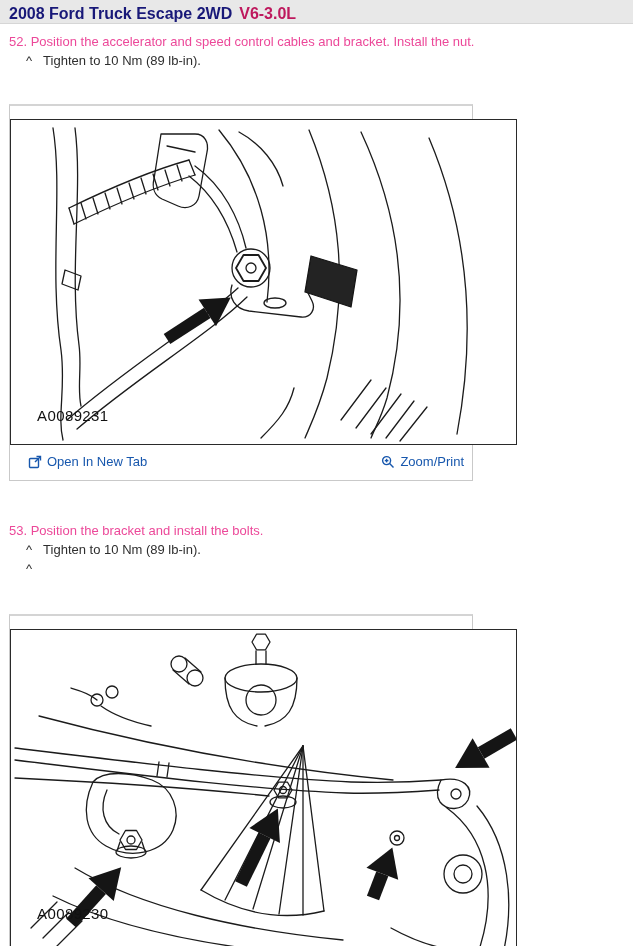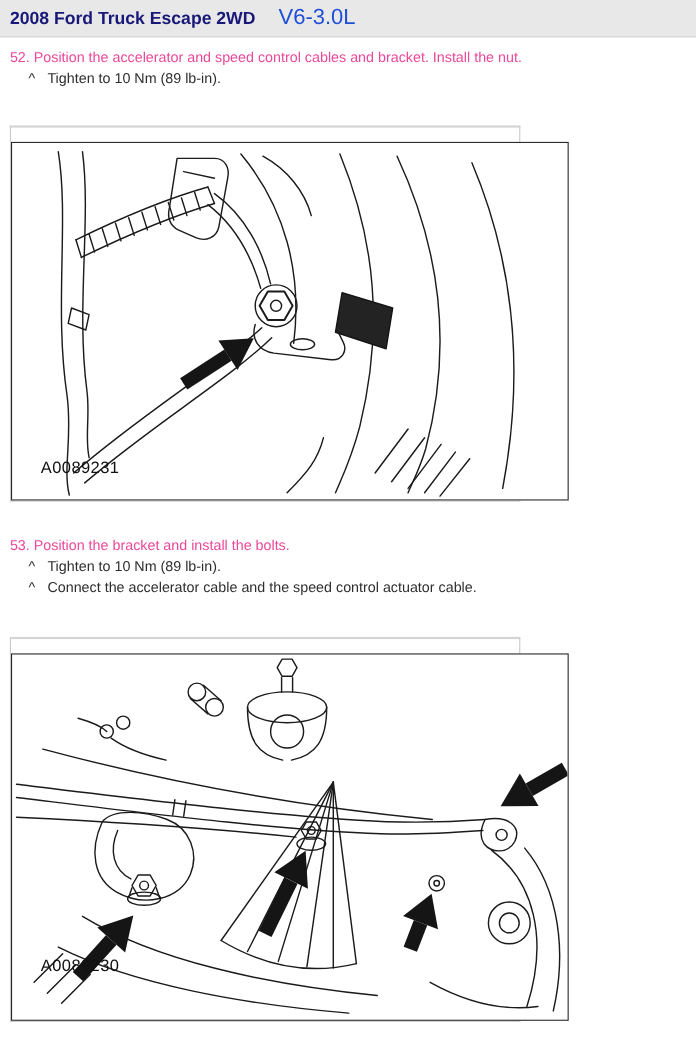--- a/index.html
+++ b/index.html
@@ -4,33 +4,33 @@
 <style>
   * { box-sizing: border-box; margin: 0; padding: 0; }
   html,body { width: 633px; height: 946px; }
   body {
     background: #fff;
     overflow: hidden;
     font-family: "Liberation Sans", "DejaVu Sans", sans-serif;
     color: #333;
   }
   .header {
-    height: 34px;
+    height: 24px;
     background: #e8e8e8;
     border-bottom: 1px solid #d6d6d6;
     padding: 5px 9px;
     display: flex;
     align-items: baseline;
-    gap: 21px;
+    gap: 7px;
   }
   .title { font-size: 16px; font-weight: bold; color: #181878; }
-  .subtitle { font-size: 20px; color: #1d4ed8; }
+  .subtitle { font-size: 16px; color: #be185d; font-weight: bold; }
 
   .step { margin: 10px 9px 0; font-size: 13px; color: #ec4899; line-height: 15px; }
-  .step.second { margin-top: 32px; }
+  .step.second { margin-top: 42px; }
   .bullet {
     margin: 4px 9px 0 26px;
     font-size: 13px; color: #2e2e2e; line-height: 15px;
     display: flex; gap: 11px;
   }
 
   .figure-card {
     width: 464px;
     margin: 36px 0 0 9px;
     border: 1px solid #c9c9c9;
@@ -140,33 +140,55 @@
       <path d="M227,168 C188,204 118,246 56,300"></path>
       <path d="M236,177 C198,214 128,256 66,309"></path>
 
       <g transform="translate(156,219) rotate(-33)">
         <rect class="fill" x="0" y="-6" width="48" height="12"></rect>
         <polygon class="fill" points="48,-16 48,16 76,0"></polygon>
       </g>
     </svg>
     <div class="figure-label">A0089231</div>
   </div>
+  <div class="figure-links">
+    <a class="link">
+      <span>
+        <svg width="14" height="14" viewBox="0 0 14 14" style="stroke:#1757ad;fill:none;stroke-width:1.4">
+          <rect x="1.5" y="3.5" width="9" height="9" rx="1"></rect>
+          <path d="M8.5,1.5 h4 v4"></path>
+          <line x1="12.3" y1="1.7" x2="7" y2="7"></line>
+        </svg>
+      </span>
+      <span>Open In New Tab</span>
+    </a>
+    <a class="link">
+      <span>
+        <svg width="14" height="14" viewBox="0 0 14 14" style="stroke:#1757ad;fill:none;stroke-width:1.4">
+          <circle cx="5.6" cy="5.6" r="4"></circle>
+          <line x1="8.6" y1="8.6" x2="12.5" y2="12.5"></line>
+          <line x1="3.8" y1="5.6" x2="7.4" y2="5.6"></line>
+          <line x1="5.6" y1="3.8" x2="5.6" y2="7.4"></line>
+        </svg>
+      </span>
+      <span>Zoom/Print</span>
+    </a>
+  </div>
 </div>
 
 <div class="step second">
   <span>53.</span>
   <span>Position the bracket and install the bolts.</span>
 </div>
 <div class="bullet">
   <span class="marker">^</span>
   <span>Tighten to 10 Nm (89 lb-in).</span>
 </div>
 <div class="bullet">
   <span class="marker">^</span>
-  <span>Connect the accelerator cable and the speed control actuator cable.</span>
 </div>
 
 <div class="figure-card second">
   <div class="figure-frame tall">
     <svg class="art" viewBox="0 0 505 332" width="505" height="332" xmlns="http://www.w3.org/2000/svg">
 
       <polygon points="259,12 254.5,19.8 245.5,19.8 241,12 245.5,4.2 254.5,4.2"></polygon>
       <line x1="245" y1="21" x2="245" y2="34"></line>
       <line x1="255" y1="21" x2="255" y2="34"></line>
       <ellipse cx="250" cy="48" rx="36" ry="14"></ellipse>

